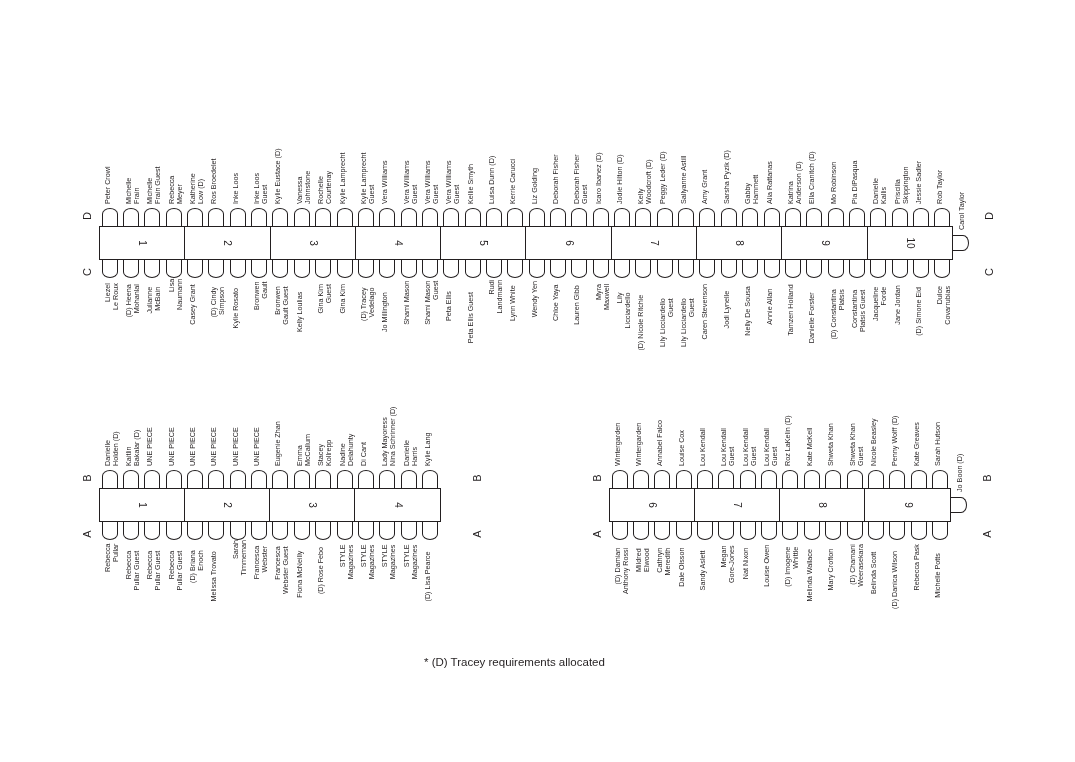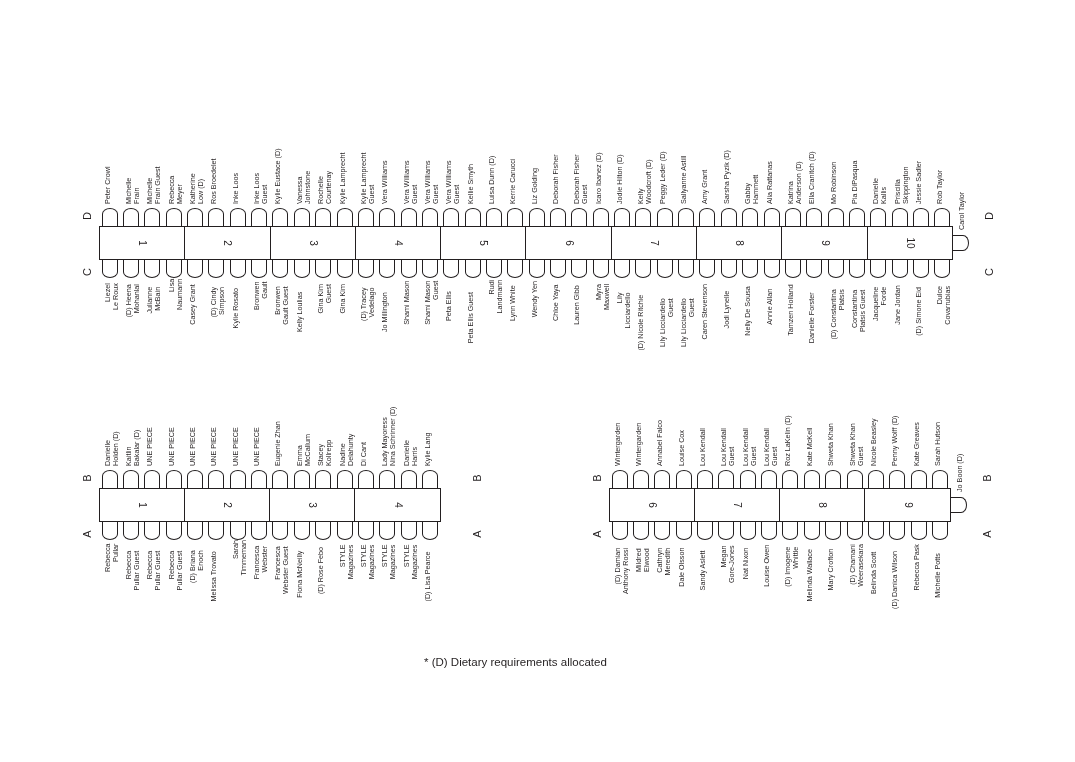--- a/index.html
+++ b/index.html
@@ -456,13 +456,13 @@
         <div class="seg">
           <span class="num">8</span>
         </div>
         <div class="seg">
           <span class="num">9</span>
         </div>
       </div>
     </div>
   </div>
 
-<div class="footnote">* (D) Dietary requirements allocated</div>
+<div class="footnote">* (D) Tracey requirements allocated</div>
 
 </body></html>

